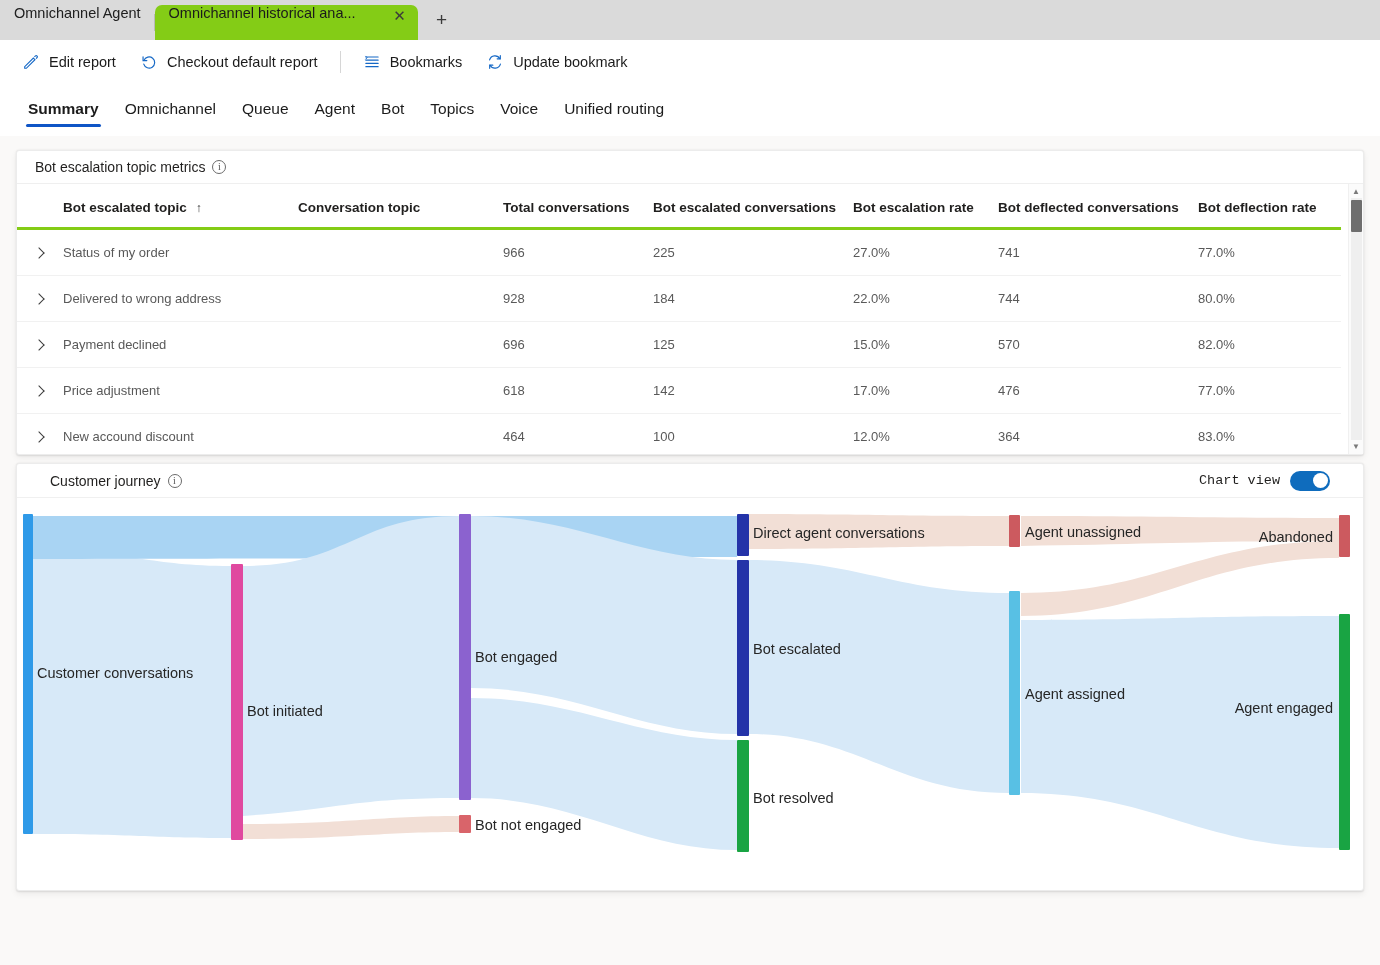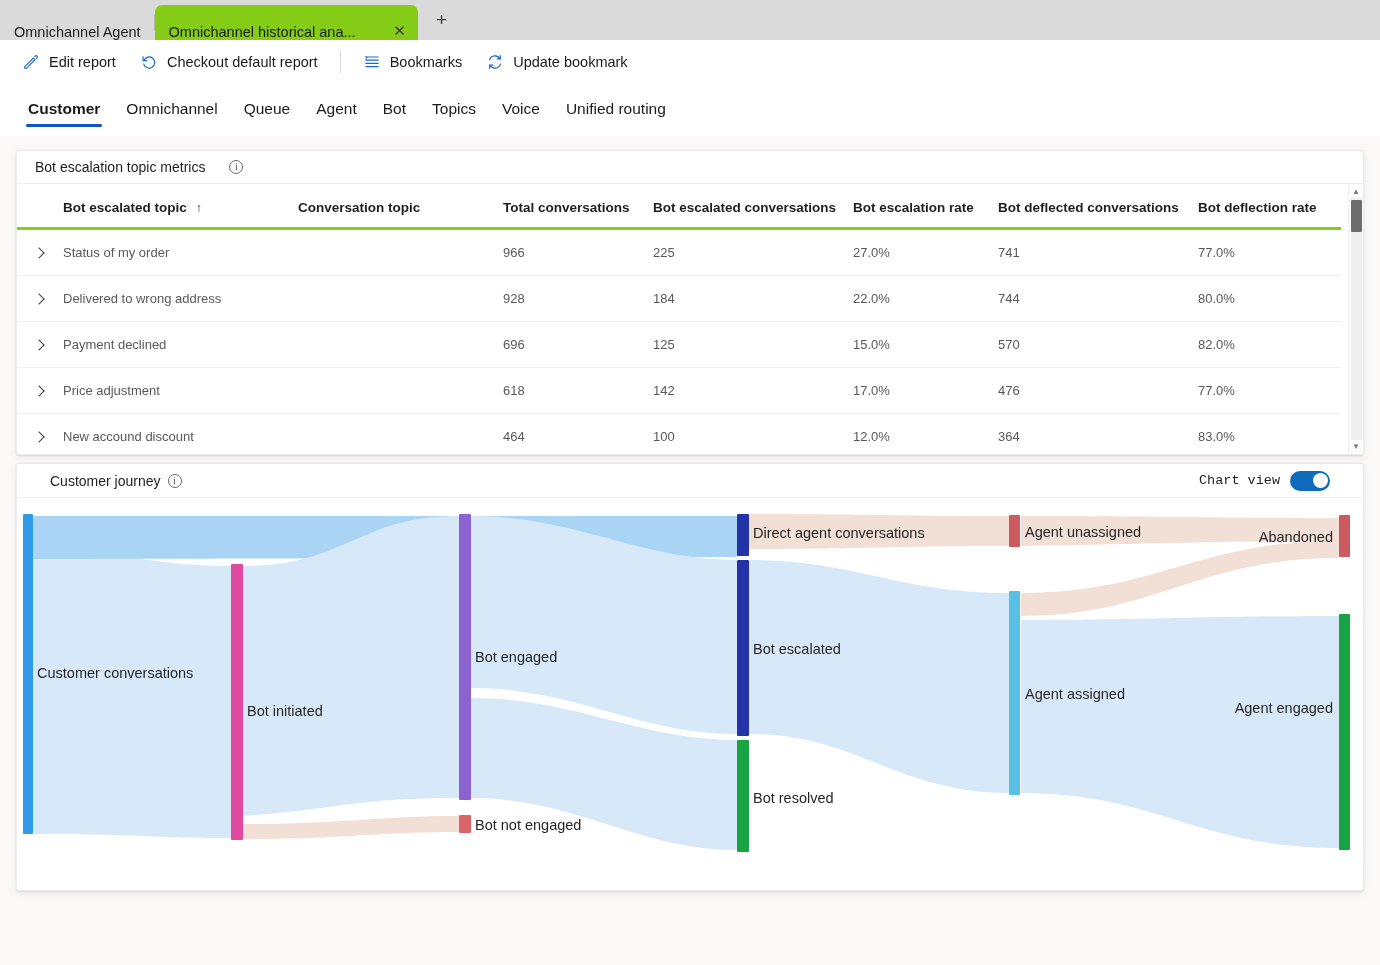--- a/index.html
+++ b/index.html
@@ -15,21 +15,21 @@
   .tabstrip {
     height: 40px;
     background: #dadada;
     display: flex;
     align-items: flex-end;
     position: relative;
   }
   .btab {
     height: 35px;
     display: flex;
-    align-items: flex-end;
+    align-items: flex-start;
     padding: 0 14px;
     font-size: 14.5px;
     color: #1b1b1b;
     white-space: nowrap;
     position: relative;
   }
   .btab.inactive { color: #202020; }
   .btab.inactive::after {
     content: "";
     position: absolute;
@@ -125,21 +125,21 @@
     background: #ffffff;
     border: 1px solid #ececec;
     border-radius: 3px;
     box-shadow: 0 0.6px 1.8px rgba(0,0,0,.10), 0 3px 7px rgba(0,0,0,.06);
   }
 
   .cardhead {
     height: 33px;
     display: flex;
     align-items: center;
-    gap: 24px;
+    gap: 7px;
     padding: 0 18px;
     font-size: 14px;
     color: #201f1e;
     border-bottom: 1px solid #efefef;
   }
   .infoico {
     width: 14px; height: 14px;
     border: 1.3px solid #6b6b6b;
     border-radius: 50%;
     display: inline-flex;
@@ -306,21 +306,21 @@
         <path d="M4 7.6A6.2 6.2 0 0 1 15.4 6.4"></path>
         <path d="M16 12.4A6.2 6.2 0 0 1 4.6 13.6"></path>
         <path d="M15.9 3v3.5h-3.5M4.1 17v-3.5h3.5"></path>
       </svg>
     </span>
     <span>Update bookmark</span>
   </div>
 </div>
 
 <div class="navtabs">
-  <div class="navtab sel"><span>Customer</span></div>
+  <div class="navtab sel"><span>Summary</span></div>
   <div class="navtab"><span>Omnichannel</span></div>
   <div class="navtab"><span>Queue</span></div>
   <div class="navtab"><span>Agent</span></div>
   <div class="navtab"><span>Bot</span></div>
   <div class="navtab"><span>Topics</span></div>
   <div class="navtab"><span>Voice</span></div>
   <div class="navtab"><span>Unified routing</span></div>
 </div>
 
 <div class="page">

